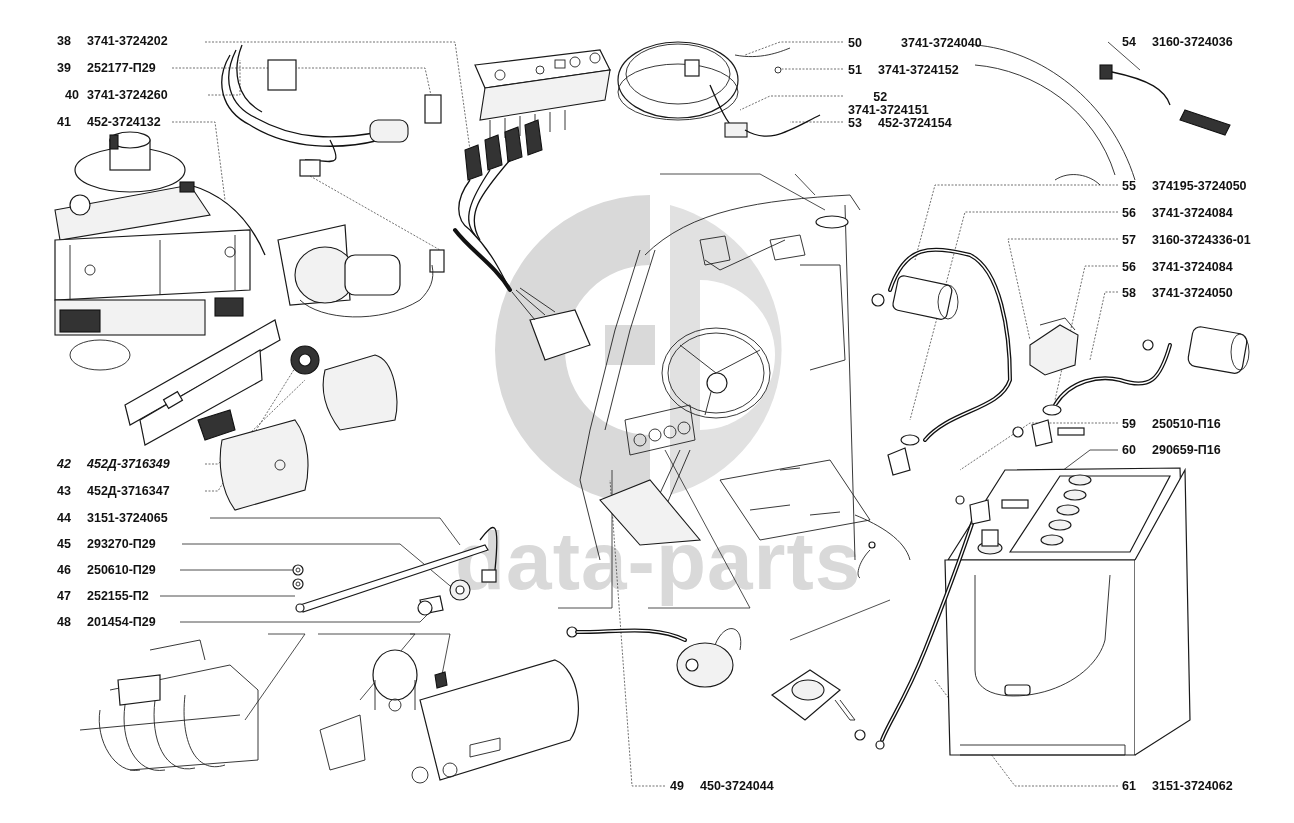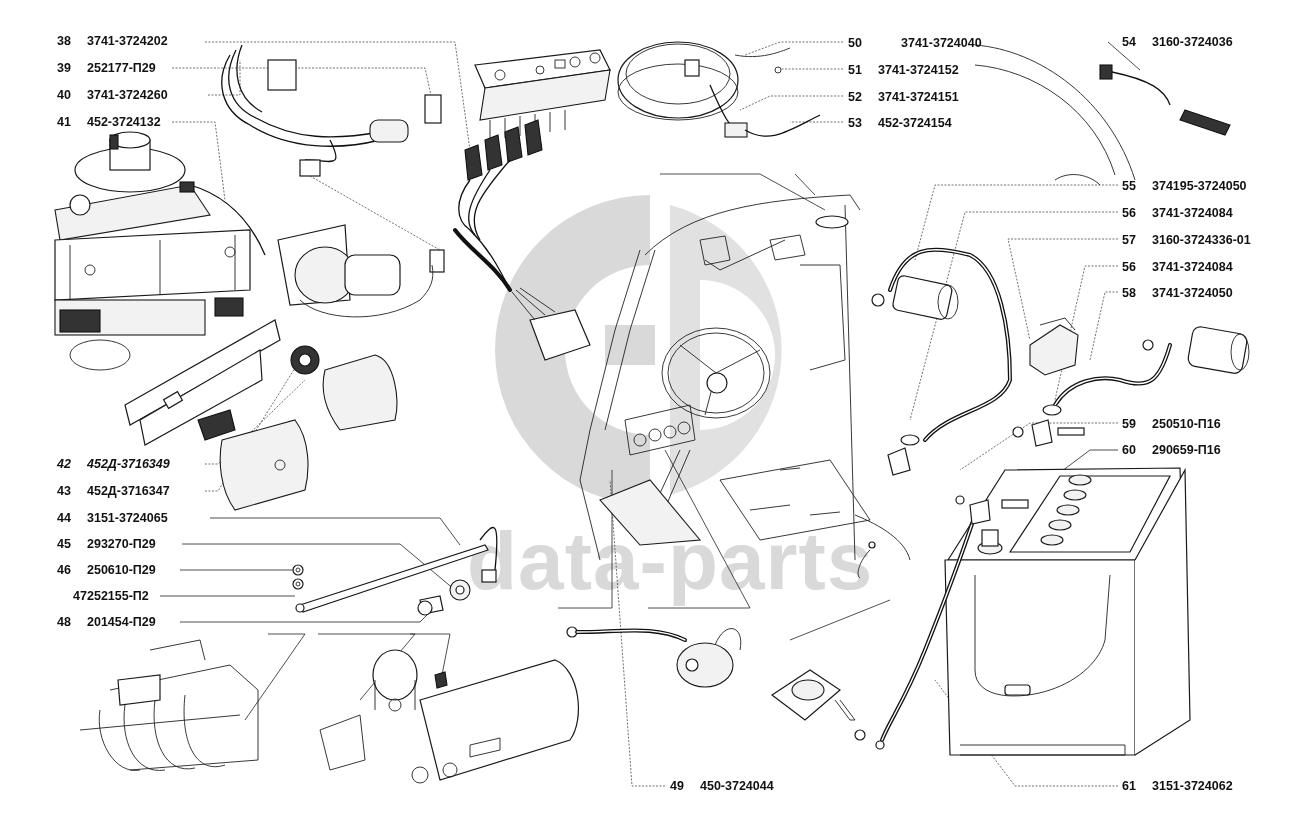--- a/index.html
+++ b/index.html
@@ -1,19 +1,19 @@
 <!DOCTYPE html>
 <html><head>
 <meta charset="utf-8">
 <style>
   html,body{margin:0;padding:0;background:#ffffff;}
   body{width:1294px;height:823px;position:relative;overflow:hidden;font-family:"Liberation Sans",sans-serif;}
   #stage{position:absolute;left:0;top:0;width:1294px;height:823px;}
   .wm-logo{position:absolute;left:485px;top:185px;width:330px;height:330px;}
-  .wm-text{position:absolute;left:467px;top:520px;font-family:"Liberation Sans",sans-serif;font-weight:700;font-size:82px;color:#d9d9d9;letter-spacing:1px;line-height:1;}
+  .wm-text{position:absolute;left:455px;top:520px;font-family:"Liberation Sans",sans-serif;font-weight:700;font-size:82px;color:#d9d9d9;letter-spacing:1px;line-height:1;}
   .callout{position:absolute;display:flex;align-items:center;font-weight:700;font-size:12.5px;color:#111;white-space:nowrap;line-height:1;}
   .callout .num{display:inline-block;width:30px;}
   .callout .pn{display:inline-block;}
   .callout.right .num{width:30px;}
   svg.art{position:absolute;left:0;top:0;}
   .ln{stroke:#222;stroke-width:0.8;fill:none;}
   .ln-d{stroke:#333;stroke-width:0.7;fill:none;stroke-dasharray:2 1.5;}
   .part{stroke:#1a1a1a;stroke-width:1.2;fill:#fff;}
   .part-g{stroke:#1a1a1a;stroke-width:1.1;fill:#f2f2f2;}
   .part-d{stroke:#111;stroke-width:1.1;fill:#333;}
@@ -315,21 +315,21 @@
   </svg>
 
   <div class="callout" style="left:57px;top:35px;justify-content:center;">
     <span class="num">38</span>
     <span class="pn">3741-3724202</span>
   </div>
   <div class="callout" style="left:57px;top:62px;">
     <span class="num">39</span>
     <span class="pn">252177-П29</span>
   </div>
-  <div class="callout" style="left:57px;top:89px;">
+  <div class="callout" style="left:57px;top:89px;text-align:center;">
     <span class="num">40</span>
     <span class="pn">3741-3724260</span>
   </div>
   <div class="callout" style="left:57px;top:116px;">
     <span class="num">41</span>
     <span class="pn">452-3724132</span>
   </div>
   <div class="callout" style="left:57px;top:458px;font-style:italic;">
     <span class="num">42</span>
     <span class="pn">452Д-3716349</span>
@@ -343,38 +343,38 @@
     <span class="pn">3151-3724065</span>
   </div>
   <div class="callout" style="left:57px;top:538px;">
     <span class="num">45</span>
     <span class="pn">293270-П29</span>
   </div>
   <div class="callout" style="left:57px;top:564px;">
     <span class="num">46</span>
     <span class="pn">250610-П29</span>
   </div>
-  <div class="callout" style="left:57px;top:590px;text-align:right;">
+  <div class="callout" style="left:57px;top:590px;">
     <span class="num">47</span>
     <span class="pn">252155-П2</span>
   </div>
   <div class="callout" style="left:57px;top:616px;">
     <span class="num">48</span>
     <span class="pn">201454-П29</span>
   </div>
 
   <div class="callout" style="left:848px;top:37px;gap:23px;">
     <span class="num">50</span>
     <span class="pn">3741-3724040</span>
   </div>
   <div class="callout" style="left:848px;top:64px;">
     <span class="num">51</span>
     <span class="pn">3741-3724152</span>
   </div>
-  <div class="callout" style="left:848px;top:91px;">
+  <div class="callout" style="left:848px;top:91px;flex-direction:column;">
     <span class="num">52</span>
     <span class="pn">3741-3724151</span>
   </div>
   <div class="callout" style="left:848px;top:117px;">
     <span class="num">53</span>
     <span class="pn">452-3724154</span>
   </div>
 
   <div class="callout right" style="left:1122px;top:36px;">
     <span class="num">54</span>

